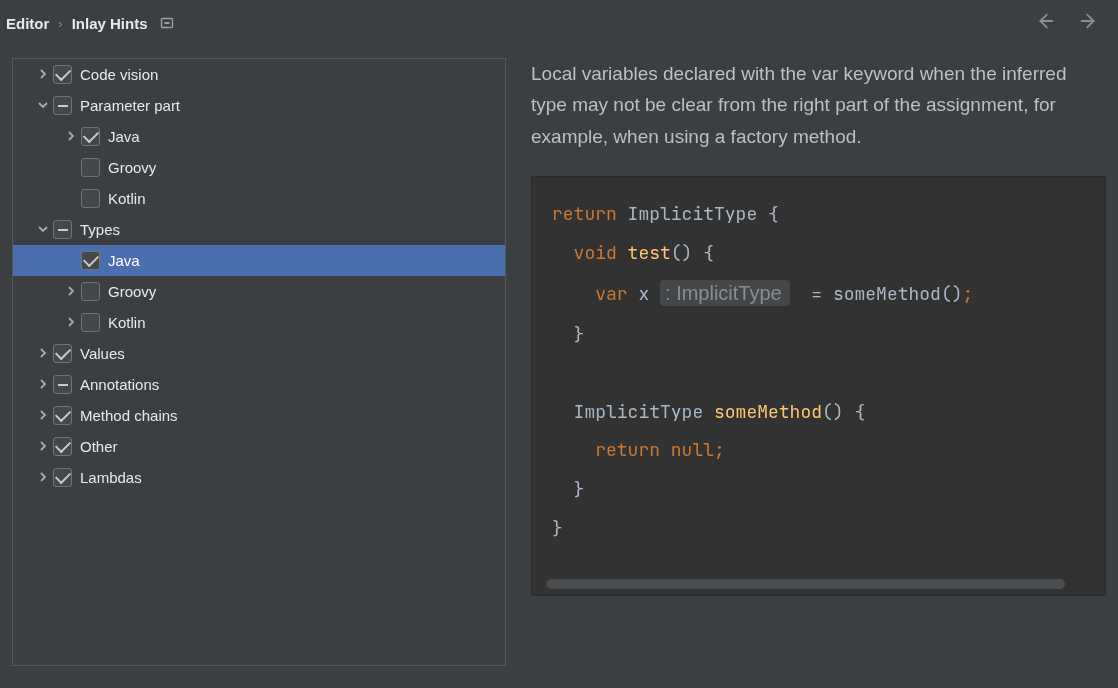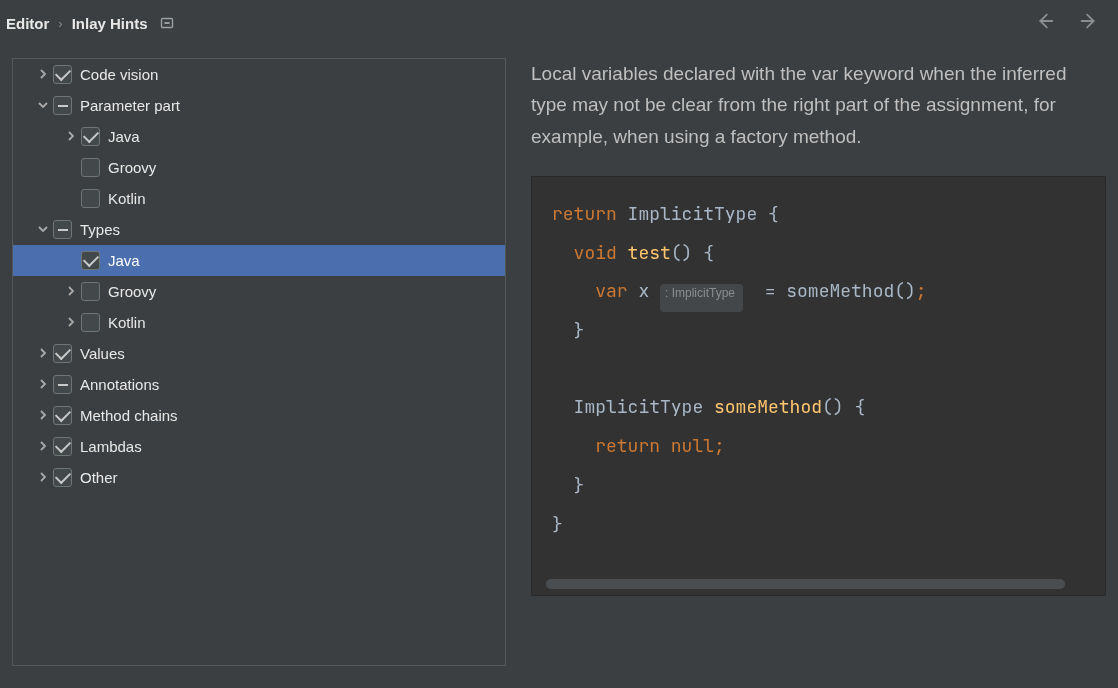--- a/index.html
+++ b/index.html
@@ -165,22 +165,22 @@
   }
   .kw { color: var(--keyword); }
   .id { color: var(--identifier); }
   .mth { color: var(--method); text-align: right; }
   .pc { color: var(--identifier); }
   .sc { color: var(--semicolon); }
   .hint {
     background: var(--hint-bg);
     color: #8a8d8f;
     font-family: "Segoe UI", Arial, sans-serif;
-    font-size: 12px;
-    padding: 2px 8px 12px 5px;
+    font-size: 20px;
+    padding: 2px 8px 2px 5px;
     border-radius: 4px;
   }
   .scroll-h {
     position: absolute;
     left: 14px;
     bottom: 6px;
     height: 10px;
     width: calc(100% - 54px);
     background: #4a4d4f;
     border-radius: 5px;
@@ -312,29 +312,29 @@
           </svg></span>
         <span class="checkbox checked"></span>
         <span class="tree-label">Method chains</span>
       </div>
       <div class="tree-row">
         <span class="indent" style="width: 16px;"></span>
         <span class="toggle"><svg width="10" height="10" viewBox="0 0 10 10">
             <path d="M3 1 L7 5 L3 9" fill="none" stroke="#a9a9a9" stroke-width="1.8"></path>
           </svg></span>
         <span class="checkbox checked"></span>
+        <span class="tree-label">Other</span>
+      </div>
+      <div class="tree-row">
+        <span class="indent" style="width: 16px;"></span>
+        <span class="toggle"><svg width="10" height="10" viewBox="0 0 10 10">
+            <path d="M3 1 L7 5 L3 9" fill="none" stroke="#a9a9a9" stroke-width="1.8"></path>
+          </svg></span>
+        <span class="checkbox checked"></span>
         <span class="tree-label">Lambdas</span>
-      </div>
-      <div class="tree-row">
-        <span class="indent" style="width: 16px;"></span>
-        <span class="toggle"><svg width="10" height="10" viewBox="0 0 10 10">
-            <path d="M3 1 L7 5 L3 9" fill="none" stroke="#a9a9a9" stroke-width="1.8"></path>
-          </svg></span>
-        <span class="checkbox checked"></span>
-        <span class="tree-label">Other</span>
       </div>
     </div>
 
   <div class="right-panel">
     <div class="description">Local variables declared with the var keyword when the inferred type may not be clear from the right part of the assignment, for example, when using a factory method.</div>
     <div class="code-wrap">
       <div class="code-area">
         <pre class="code" id="code-pre"><span class="kw">return </span><span class="id">ImplicitType </span><span class="pc">{</span>
 <span class="id">  </span><span class="kw">void </span><span class="mth">test</span><span class="pc">() {</span>
 <span class="id">    </span><span class="kw">var </span><span class="id">x </span><span class="hint">: ImplicitType</span><span class="id">  = someMethod()</span><span class="sc">;</span>

